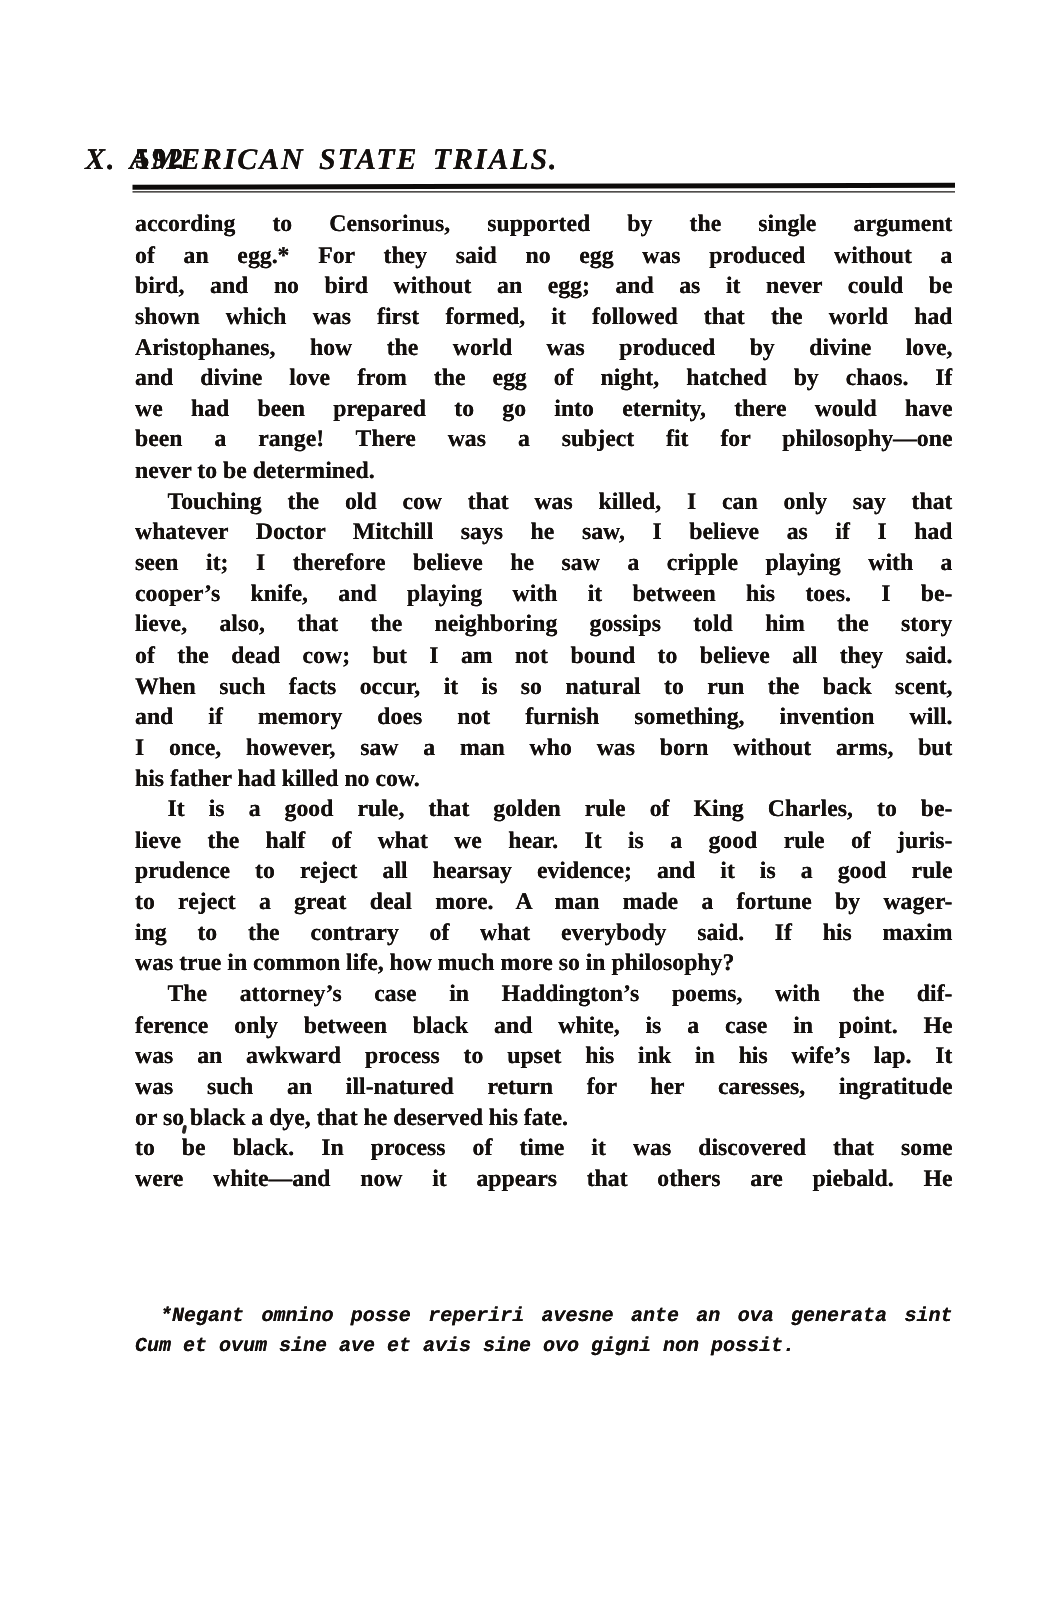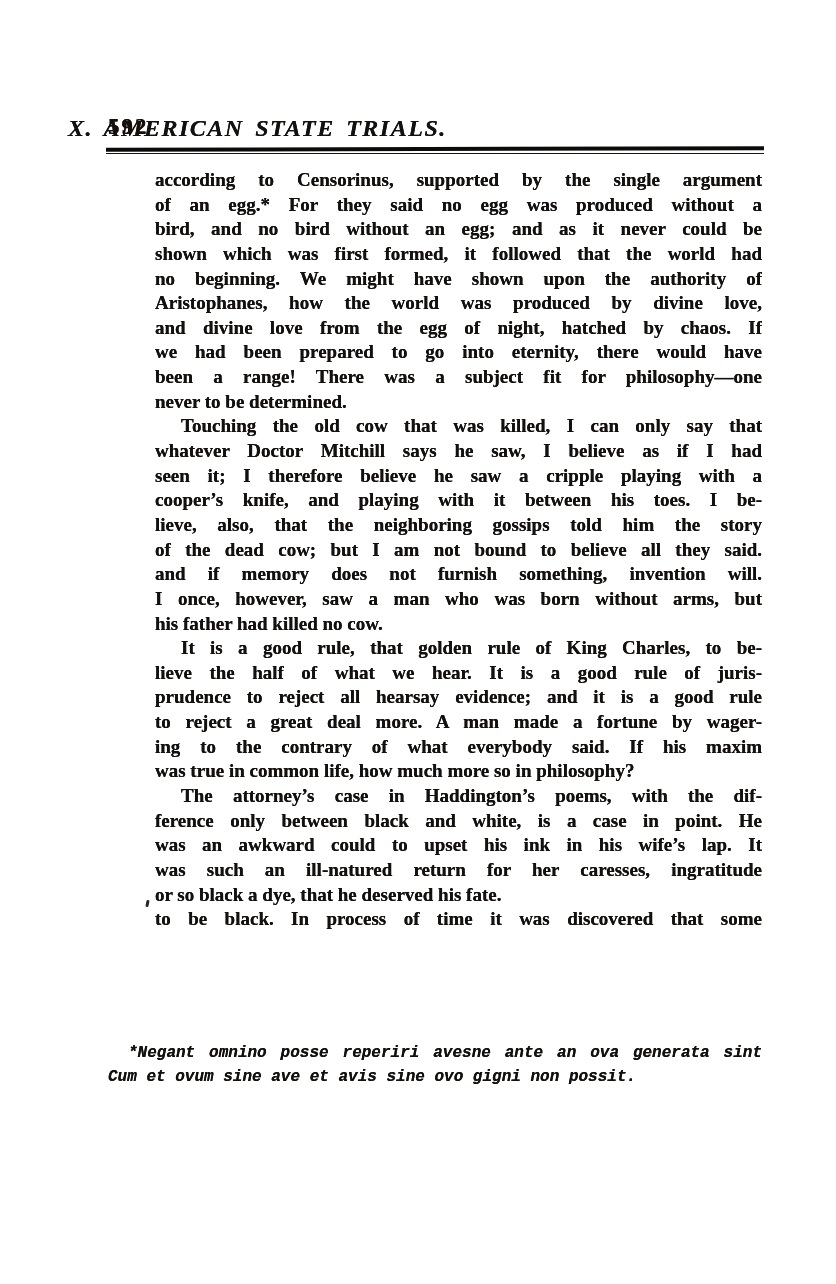--- a/index.html
+++ b/index.html
@@ -45,21 +45,20 @@
     width: 654px;
   }
   .line {
     font-size: 19px; font-weight: bold;
     line-height: 24.65px; height: 24.65px;
     text-align: justify;
     text-align-last: justify;
     text-shadow: 0 0 0.45px currentColor;
     overflow: hidden;
     white-space: nowrap;
-    margin-left: 47px;
   }
   .line.flush { text-align-last: left; }
   .line.indent { text-indent: 26px; }
   .footnote {
     position: absolute;
     left: 108px; top: 1042px;
     width: 654px;
   }
   .fline {
     font-size: 16px; font-weight: bold; font-style: italic;
@@ -95,47 +94,48 @@
   <div class="rule">
     <div class="rule-thick"></div>
     <div class="rule-thin"></div>
   </div>
 
   <div class="body-text" id="body-text">
       <div class="line">according to Censorinus, supported by the single argument</div>
       <div class="line">of an egg.* For they said no egg was produced without a</div>
       <div class="line">bird, and no bird without an egg; and as it never could be</div>
       <div class="line">shown which was first formed, it followed that the world had</div>
-      <div class="line">no beginning. We might have shown upon the authority of</div>
       <div class="line">Aristophanes, how the world was produced by divine love,</div>
       <div class="line">and divine love from the egg of night, hatched by chaos. If</div>
       <div class="line">we had been prepared to go into eternity, there would have</div>
       <div class="line">been a range! There was a subject fit for philosophy—one</div>
       <div class="line flush">never to be determined.</div>
       <div class="line indent">Touching the old cow that was killed, I can only say that</div>
       <div class="line">whatever Doctor Mitchill says he saw, I believe as if I had</div>
       <div class="line">seen it; I therefore believe he saw a cripple playing with a</div>
       <div class="line">cooper’s knife, and playing with it between his toes. I be-</div>
       <div class="line">lieve, also, that the neighboring gossips told him the story</div>
       <div class="line">of the dead cow; but I am not bound to believe all they said.</div>
+      <div class="line">When such facts occur, it is so natural to run the back scent,</div>
       <div class="line">and if memory does not furnish something, invention will.</div>
       <div class="line">I once, however, saw a man who was born without arms, but</div>
       <div class="line flush">his father had killed no cow.</div>
       <div class="line indent">It is a good rule, that golden rule of King Charles, to be-</div>
       <div class="line">lieve the half of what we hear. It is a good rule of juris-</div>
       <div class="line">prudence to reject all hearsay evidence; and it is a good rule</div>
       <div class="line">to reject a great deal more. A man made a fortune by wager-</div>
       <div class="line">ing to the contrary of what everybody said. If his maxim</div>
       <div class="line flush">was true in common life, how much more so in philosophy?</div>
       <div class="line indent">The attorney’s case in Haddington’s poems, with the dif-</div>
       <div class="line">ference only between black and white, is a case in point. He</div>
-      <div class="line">was an awkward could to upset his ink in his wife’s lap. It</div>
+      <div class="line">was an awkward process to upset his ink in his wife’s lap. It</div>
       <div class="line">was such an ill-natured return for her caresses, ingratitude</div>
       <div class="line flush">or so black a dye, that he deserved his fate.</div>
       <div class="line">to be black. In process of time it was discovered that some</div>
+      <div class="line">were white—and now it appears that others are piebald. He</div>
     </div>
 
   <div class="footnote" id="footnote">
       <div class="fline first">*Negant omnino posse reperiri avesne ante an ova generata sint</div>
       <div class="fline flush">Cum et ovum sine ave et avis sine ovo gigni non possit.</div>
     </div>
 
   <div class="ink-speck"></div>
 
 </div>

